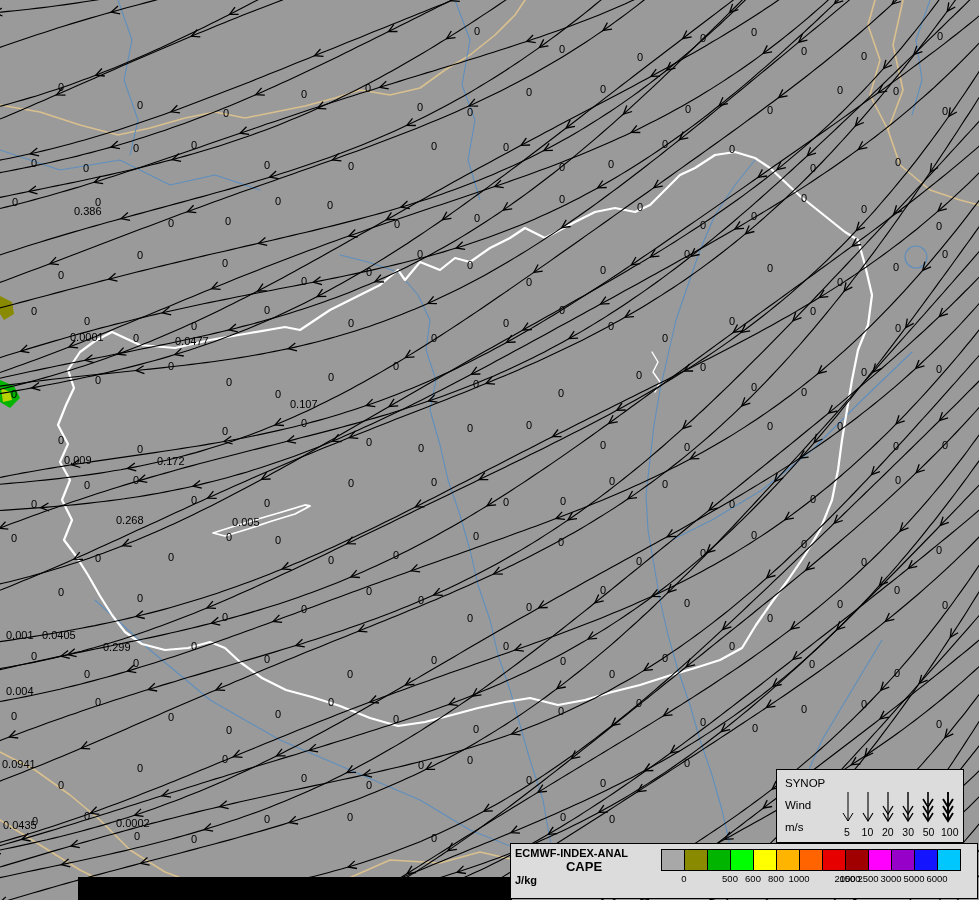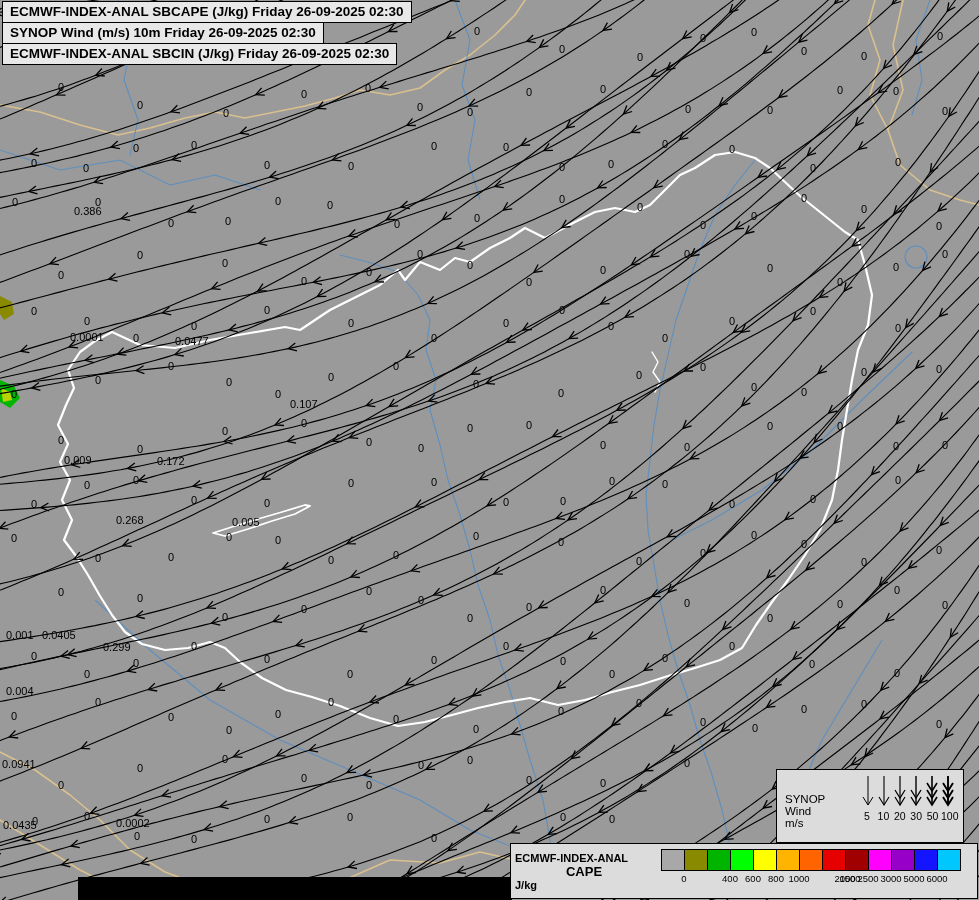--- a/index.html
+++ b/index.html
@@ -7,31 +7,31 @@
   #screen { position:relative; width:979px; height:900px; overflow:hidden; background:#9a9a9a; }
   #map-svg { position:absolute; left:0; top:0; }
   svg text { font-family:"Liberation Sans", sans-serif; }
 
   .title-box { position:absolute; top:2px; left:2px; z-index:5; }
   .title-line { display:table; background:#e8e8e8; border:1px solid #000; padding:2px 7px 3px;
                 font-size:13.5px; font-weight:bold; color:#000; margin-top:-1px; white-space:nowrap; }
 
   .legend { position:absolute; background:#dcdcdc; border:1px solid #000; z-index:5; color:#000; }
 
-  #wind-legend { left:776px; top:769px; width:188px; height:74px; display:flex; padding:20px 6px;gap:20px; }
+  #wind-legend { left:776px; top:769px; width:188px; height:74px; display:flex; padding:4px 6px; }
   .wind-titles { width:56px; display:flex; flex-direction:column; justify-content:space-between;
                  font-size:11.5px; padding:3px 0 5px 2px; }
   .wind-right { flex:1; display:flex; flex-direction:column; justify-content:flex-end; }
   .wind-arrows { display:flex; justify-content:space-between; align-items:flex-end; height:42px; padding:0 1px; }
   .wind-nums { display:flex; justify-content:space-between; font-size:10.5px; padding:1px 0 0; }
   .wind-nums span { width:16px; text-align:center; }
 
   #cape-legend { left:510px; top:843px; width:468px; height:56px; display:flex; }
   .cape-left { width:146px; padding:3px 4px 2px; display:flex; flex-direction:column;
-               justify-content:center; font-size:11px; font-weight:bold; }
+               justify-content:flex-start; font-size:11px; font-weight:bold; }
   .cape-name { text-align:center; font-size:13px; }
   .cape-right { flex:1; position:relative; padding-top:5px; }
   .cape-swatches { display:flex; height:22px; margin-left:4px; }
   .cape-swatches div { width:24px; height:22px; border:1px solid #000; margin-left:-1px; }
   .cape-swatches div:first-child { margin-left:0; }
   .cape-ticks { position:relative; height:14px; font-size:9.5px; }
   .cape-ticks span { position:absolute; top:2px; transform:translateX(-50%); }
 
   #bottom-bar { position:absolute; left:78px; top:877px; width:434px; height:23px; background:#000; z-index:4; }
 </style>
@@ -679,25 +679,20 @@
         <text x="6" y="639" font-size="11" fill="#000">0.001</text>
         <text x="42" y="639" font-size="11" fill="#000">0.0405</text>
         <text x="103" y="651" font-size="11" fill="#000">0.299</text>
         <text x="6" y="695" font-size="11" fill="#000">0.004</text>
         <text x="2" y="768" font-size="11" fill="#000">0.0941</text>
         <text x="3" y="829" font-size="11" fill="#000">0.0435</text>
         <text x="116" y="827" font-size="11" fill="#000">0.0002</text>
       </g>
     </svg>
 
-  <div class="title-box">
-    <div class="title-line">ECMWF-INDEX-ANAL SBCAPE (J/kg) Friday 26-09-2025 02:30</div>
-    <div class="title-line">SYNOP Wind (m/s) 10m Friday 26-09-2025 02:30</div>
-    <div class="title-line">ECMWF-INDEX-ANAL SBCIN (J/kg) Friday 26-09-2025 02:30</div>
-  </div>
 
   <div class="legend" id="wind-legend">
     <div class="wind-titles">
       <span>SYNOP</span>
       <span>Wind</span>
       <span>m/s</span>
     </div>
     <div class="wind-right">
       <div class="wind-arrows" id="wind-arrows">
           <svg width="16" height="36">
@@ -760,21 +755,21 @@
           <div style="background: rgb(230, 0, 0);"></div>
           <div style="background: rgb(160, 0, 0);"></div>
           <div style="background: rgb(255, 0, 255);"></div>
           <div style="background: rgb(150, 0, 200);"></div>
           <div style="background: rgb(20, 20, 255);"></div>
           <div style="background: rgb(0, 200, 255);"></div>
         </div>
       <div class="cape-ticks" id="cape-ticks">
           <span style="left: 27px;">0</span>
           <span style="left: 50px; margin-top: 28px;">200</span>
-          <span style="left: 73px;">400</span>
+          <span style="left: 73px;">500</span>
           <span style="left: 96px;">600</span>
           <span style="left: 119px;">800</span>
           <span style="left: 142px;">1000</span>
           <span style="left: 165px; margin-left: 28px;">1500</span>
           <span style="left: 188px;">2000</span>
           <span style="left: 211px;">2500</span>
           <span style="left: 234px; text-align: right;">3000</span>
           <span style="left: 257px;">5000</span>
           <span style="left: 280px;">6000</span>
         </div>

